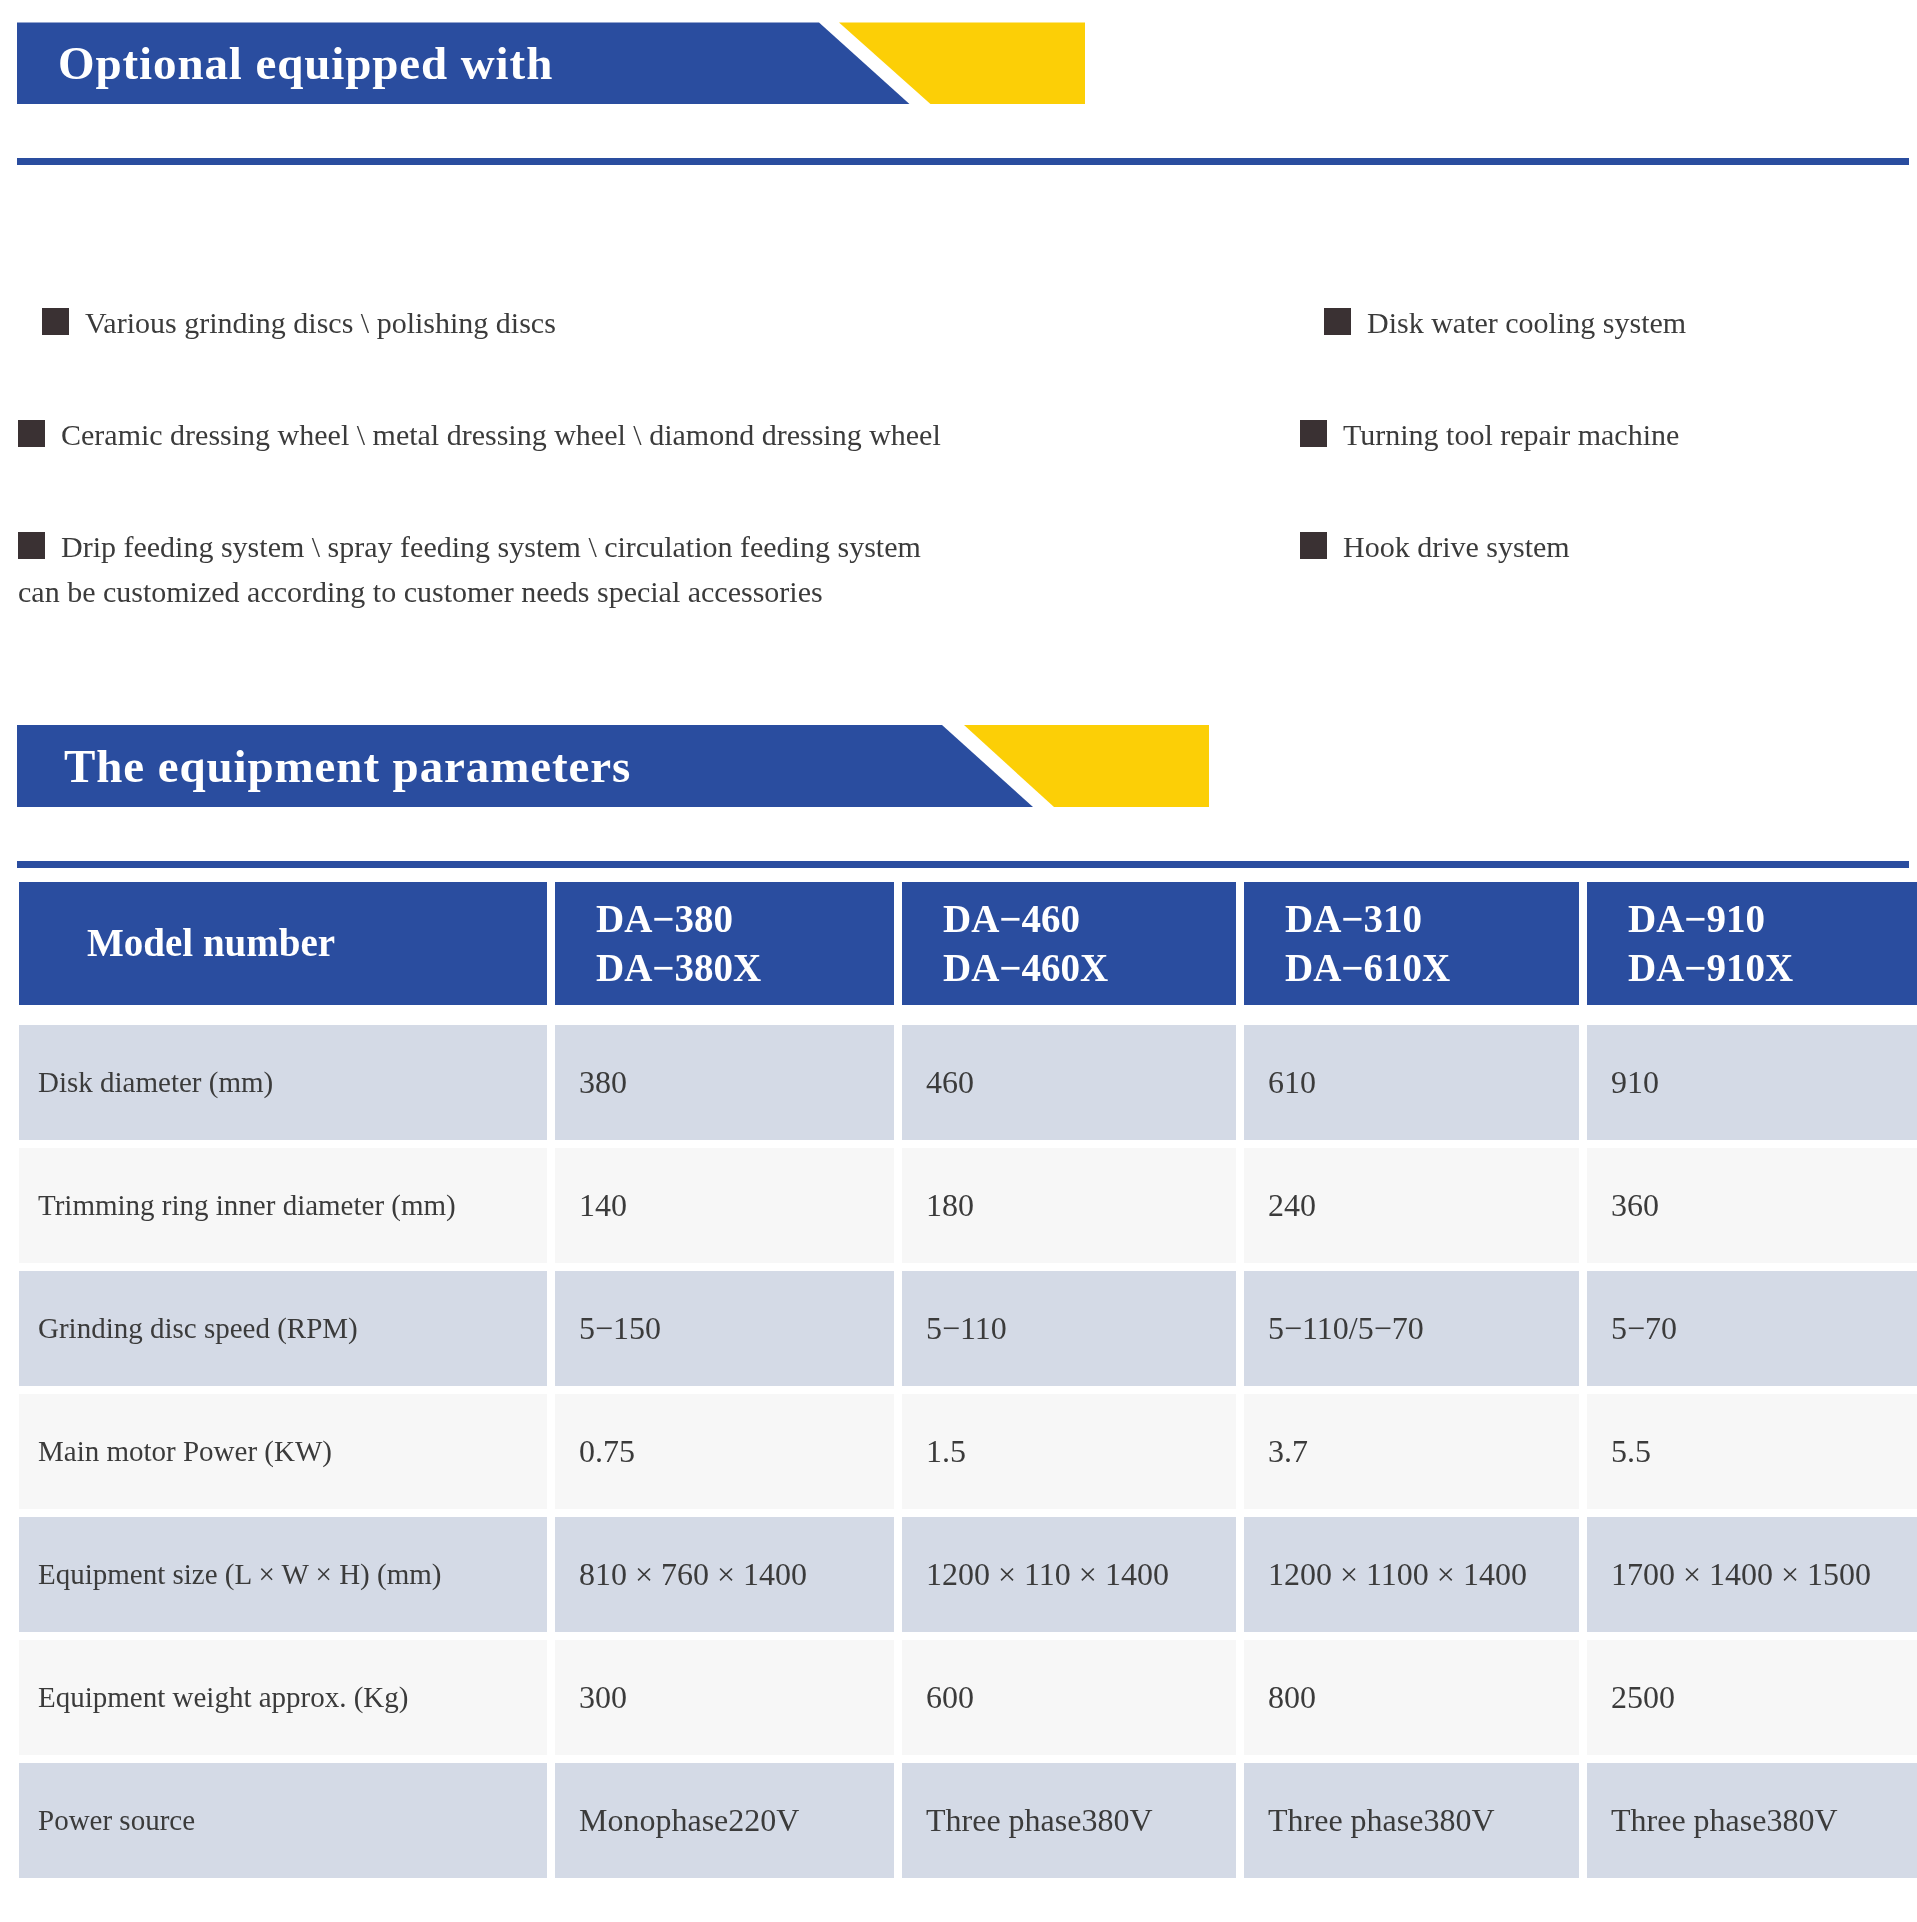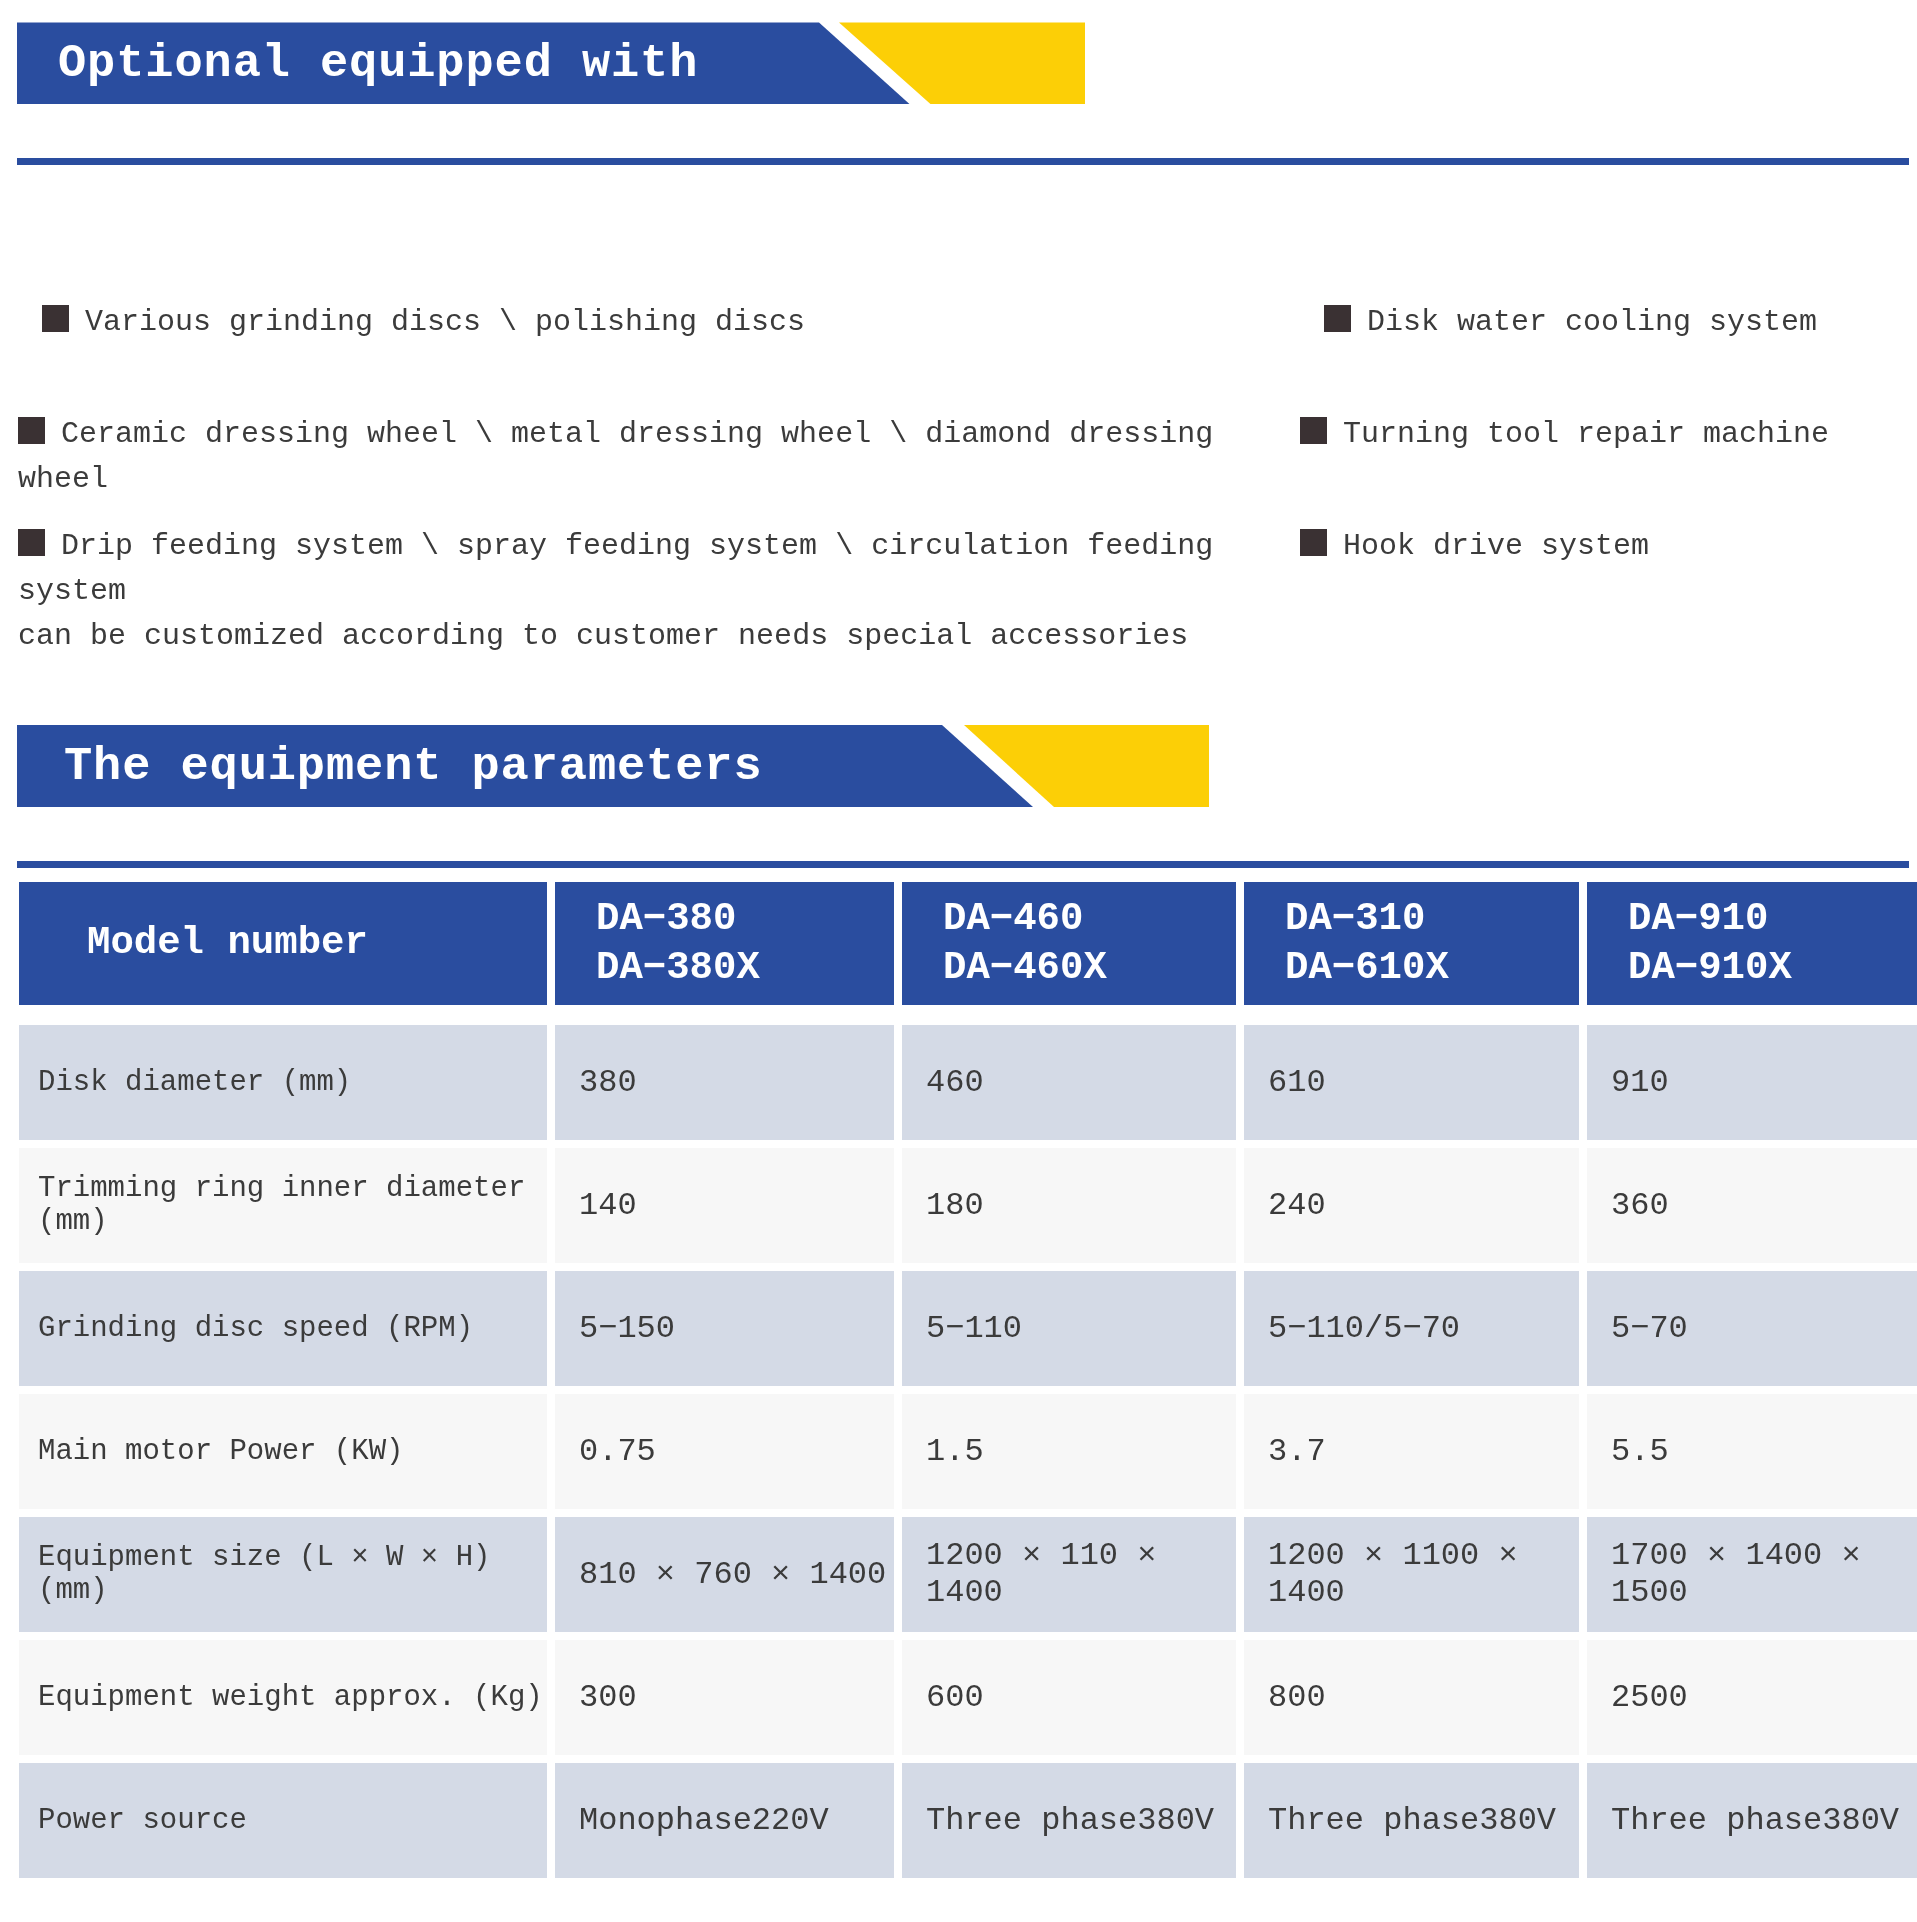--- a/index.html
+++ b/index.html
@@ -6,21 +6,21 @@
     --blue:#2a4d9f;
     --yellow:#fccf06;
     --row-alt:#d4dae6;
     --row-base:#f7f7f7;
     --ink:#3b3b3b;
     --sq:#3a3133;
   }
   html,body{margin:0;padding:0;background:#fff;}
   .page{
     position:relative;width:1917px;height:1923px;background:#fff;overflow:hidden;
-    font-family:Liberation Mono, monospace;color:var(--ink);
+    font-family:Liberation Serif, serif;color:var(--ink);
   }
 
   
   .banner{position:absolute;left:17px;height:82px;}
   #banner-optional{top:22.4px;width:1068px;}
   #banner-params{top:725px;width:1132px;}
   .banner .blue{position:absolute;top:0;left:0;height:100%;background:var(--blue);
     display:flex;align-items:center;box-sizing:border-box;}
   #banner-optional .blue{width:893px;clip-path:polygon(0 0,802px 0,893px 100%,0 100%);padding-left:41px;}
   #banner-params  .blue{width:1016px;clip-path:polygon(0 0,925px 0,1016px 100%,0 100%);padding-left:47px;}

